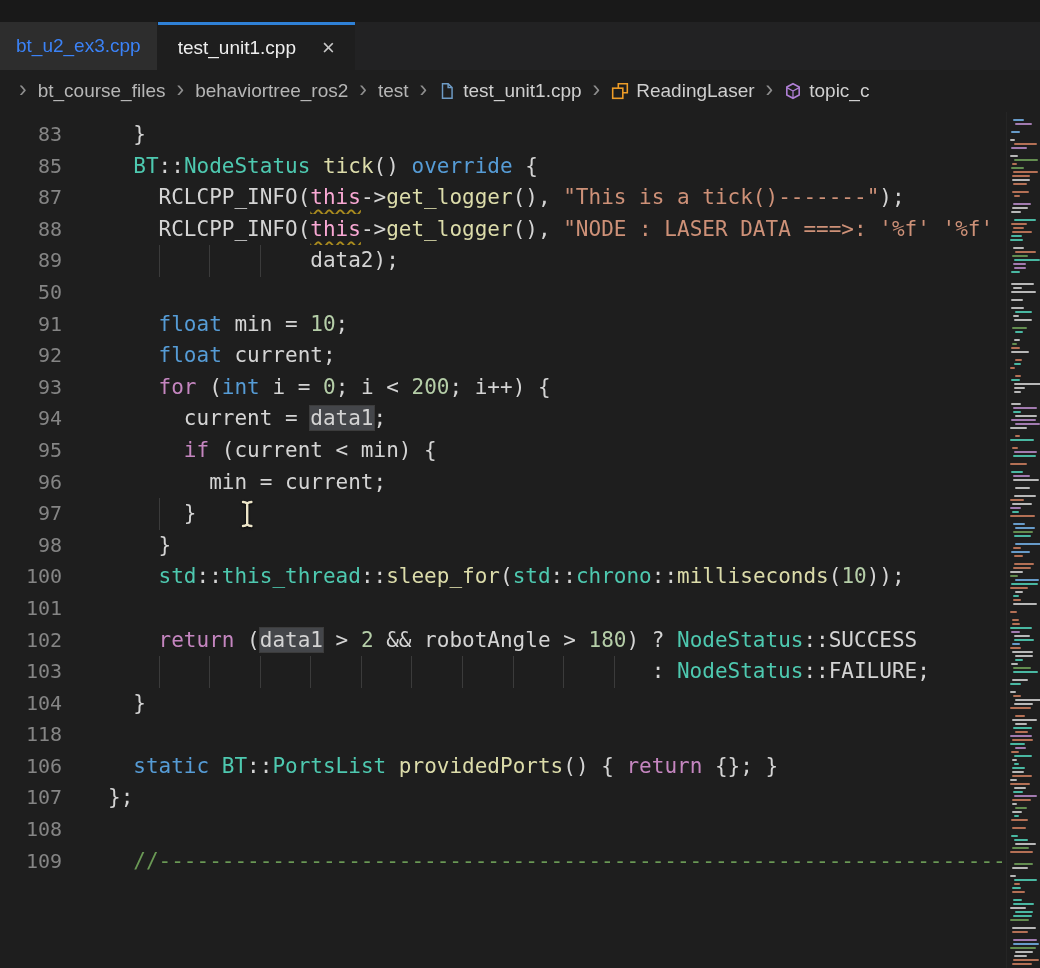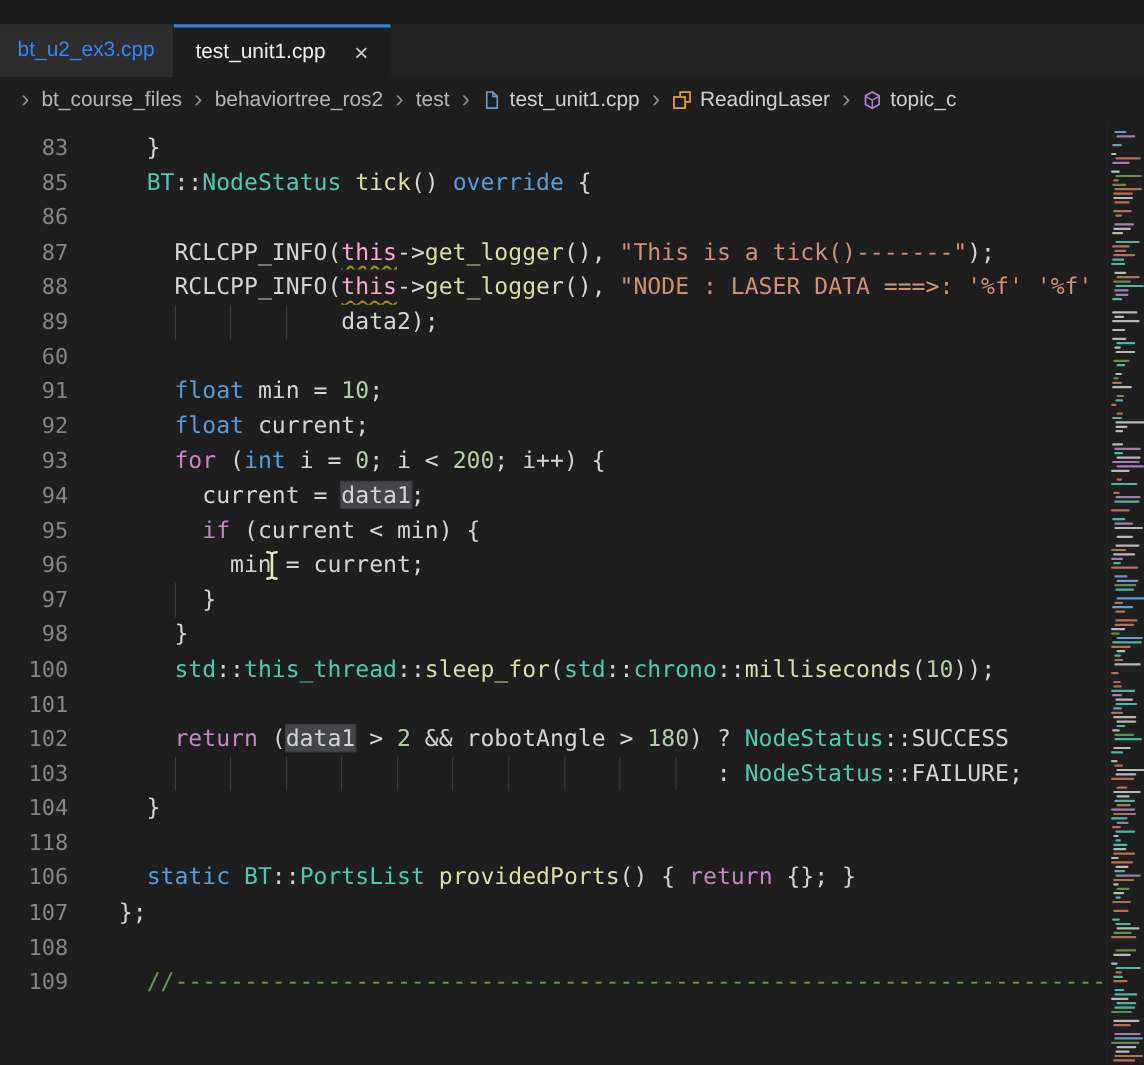--- a/index.html
+++ b/index.html
@@ -113,25 +113,24 @@
             <path d="M8 8l5.5-3M8 8L2.5 5M8 8v6.5" fill="none" stroke="#b180d7" stroke-width="1.1"></path>
           </svg>
         </span>
         <span>topic_c</span>
       </span>
     </div>
 
   <div class="editor">
       <div class="line"><div class="gutter">83</div><div class="codewrap"><div class="codeinner"><span class="tok-p">  }</span></div></div></div>
       <div class="line"><div class="gutter">85</div><div class="codewrap"><div class="codeinner"><span class="tok-p">  </span><span class="tok-t">BT</span><span class="tok-p">::</span><span class="tok-t">NodeStatus</span><span class="tok-p"> </span><span class="tok-f">tick</span><span class="tok-p">() </span><span class="tok-k">override</span><span class="tok-p"> {</span></div></div></div>
-      <div class="line"><div class="gutter">86</div><div class="codewrap"><div class="codeinner"></div></div></div>
       <div class="line"><div class="gutter">87</div><div class="codewrap"><div class="codeinner"><span class="tok-p">    </span><span class="tok-p">RCLCPP_INFO</span><span class="tok-p">(</span><span class="tok-th">this</span><span class="tok-p">-&gt;</span><span class="tok-f">get_logger</span><span class="tok-p">(), </span><span class="tok-s">"This is a tick()-------"</span><span class="tok-p">);</span></div></div></div>
       <div class="line"><div class="gutter">88</div><div class="codewrap"><div class="codeinner"><span class="tok-p">    </span><span class="tok-p">RCLCPP_INFO</span><span class="tok-p">(</span><span class="tok-th">this</span><span class="tok-p">-&gt;</span><span class="tok-f">get_logger</span><span class="tok-p">(), </span><span class="tok-s">"NODE : LASER DATA ===&gt;: '%f' '%f'</span></div></div></div>
       <div class="line"><div class="gutter">89</div><div class="codewrap"><div class="codeinner"><span class="guide" style="left: 4ch;"></span><span class="guide" style="left: 8ch;"></span><span class="guide" style="left: 12ch;"></span><span class="tok-p">                </span><span class="tok-p">data2</span><span class="tok-p">);</span></div></div></div>
-      <div class="line"><div class="gutter">60</div><div class="codewrap"><div class="codeinner"></div></div></div>
+      <div class="line"><div class="gutter">50</div><div class="codewrap"><div class="codeinner"></div></div></div>
       <div class="line"><div class="gutter">91</div><div class="codewrap"><div class="codeinner"><span class="tok-p">    </span><span class="tok-k">float</span><span class="tok-p"> min = </span><span class="tok-n">10</span><span class="tok-p">;</span></div></div></div>
       <div class="line"><div class="gutter">92</div><div class="codewrap"><div class="codeinner"><span class="tok-p">    </span><span class="tok-k">float</span><span class="tok-p"> current;</span></div></div></div>
       <div class="line"><div class="gutter">93</div><div class="codewrap"><div class="codeinner"><span class="tok-p">    </span><span class="tok-c">for</span><span class="tok-p"> (</span><span class="tok-k">int</span><span class="tok-p"> i = </span><span class="tok-n">0</span><span class="tok-p">; i &lt; </span><span class="tok-n">200</span><span class="tok-p">; i++) {</span></div></div></div>
       <div class="line"><div class="gutter">94</div><div class="codewrap"><div class="codeinner"><span class="tok-p">      current = </span><span class="tok-hl">data1</span><span class="tok-p">;</span></div></div></div>
       <div class="line"><div class="gutter">95</div><div class="codewrap"><div class="codeinner"><span class="tok-p">      </span><span class="tok-c">if</span><span class="tok-p"> (current &lt; min) {</span></div></div></div>
       <div class="line"><div class="gutter">96</div><div class="codewrap"><div class="codeinner"><span class="tok-p">        min = current;</span></div></div></div>
       <div class="line"><div class="gutter">97</div><div class="codewrap"><div class="codeinner"><span class="guide" style="left: 4ch;"></span><span class="tok-p">      }</span></div></div></div>
       <div class="line"><div class="gutter">98</div><div class="codewrap"><div class="codeinner"><span class="tok-p">    }</span></div></div></div>
       <div class="line"><div class="gutter">100</div><div class="codewrap"><div class="codeinner"><span class="tok-p">    </span><span class="tok-t">std</span><span class="tok-p">::</span><span class="tok-t">this_thread</span><span class="tok-p">::</span><span class="tok-f">sleep_for</span><span class="tok-p">(</span><span class="tok-t">std</span><span class="tok-p">::</span><span class="tok-t">chrono</span><span class="tok-p">::</span><span class="tok-f">milliseconds</span><span class="tok-p">(</span><span class="tok-n">10</span><span class="tok-p">));</span></div></div></div>
       <div class="line"><div class="gutter">101</div><div class="codewrap"><div class="codeinner"></div></div></div>

